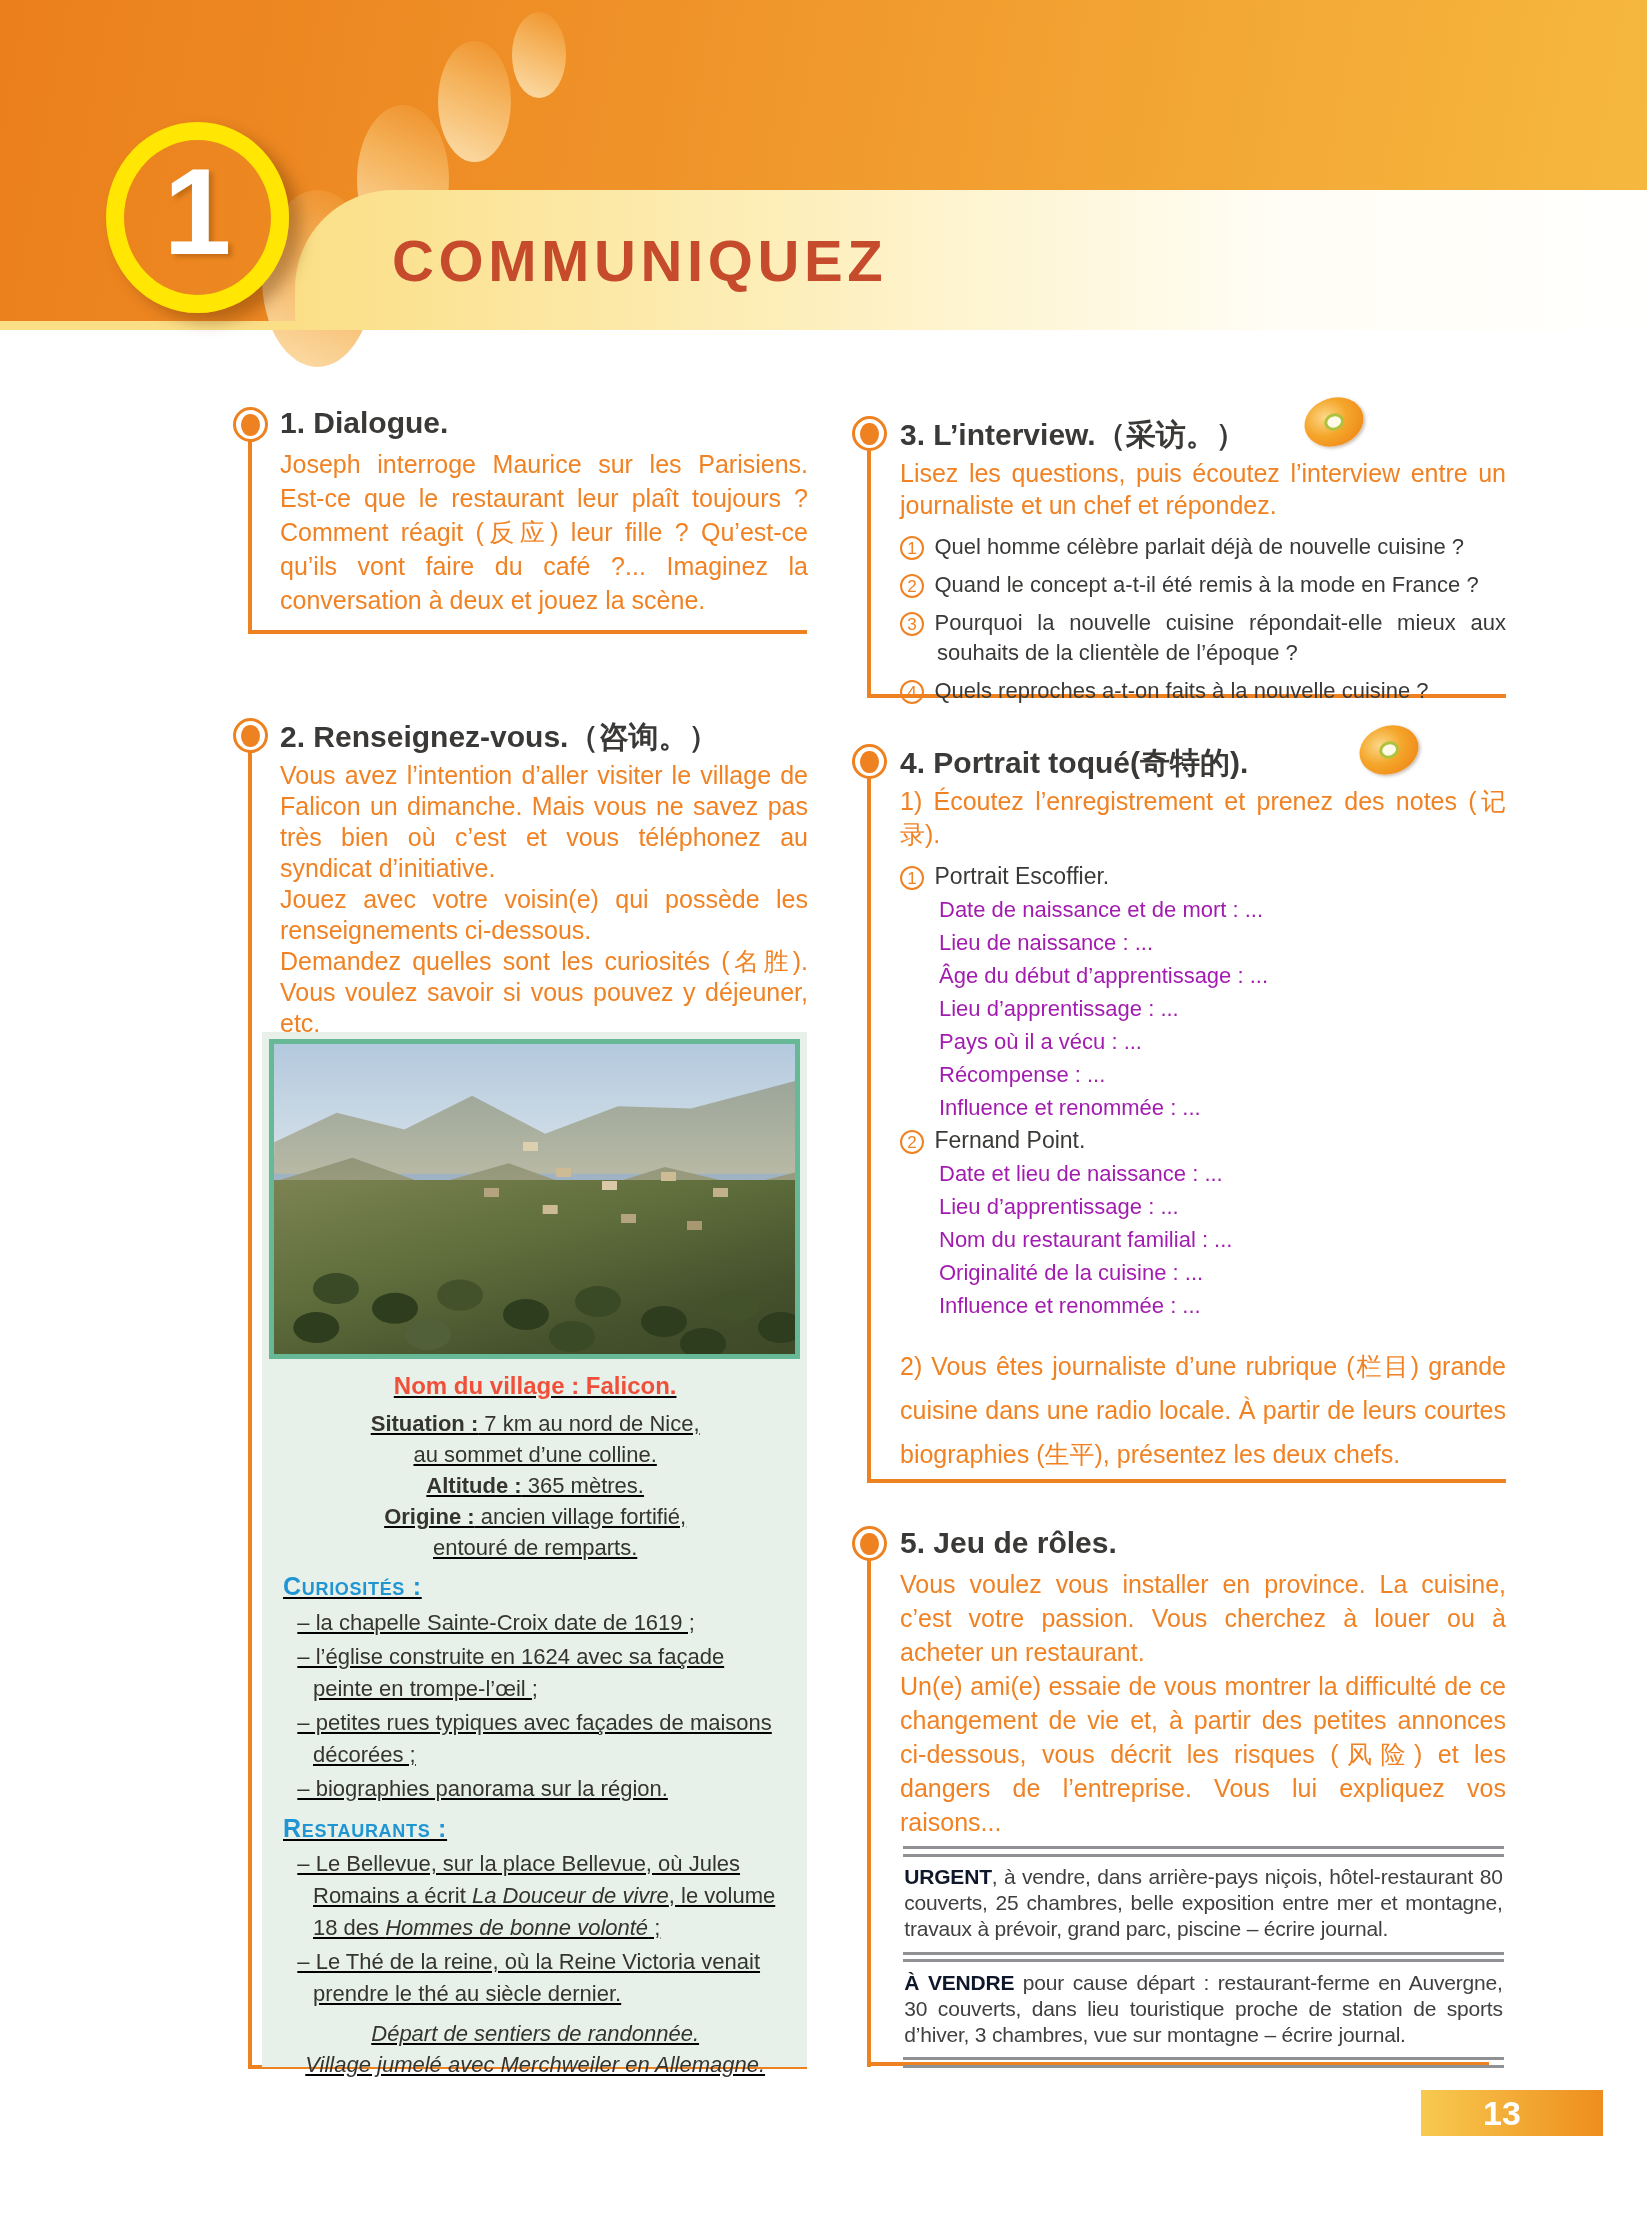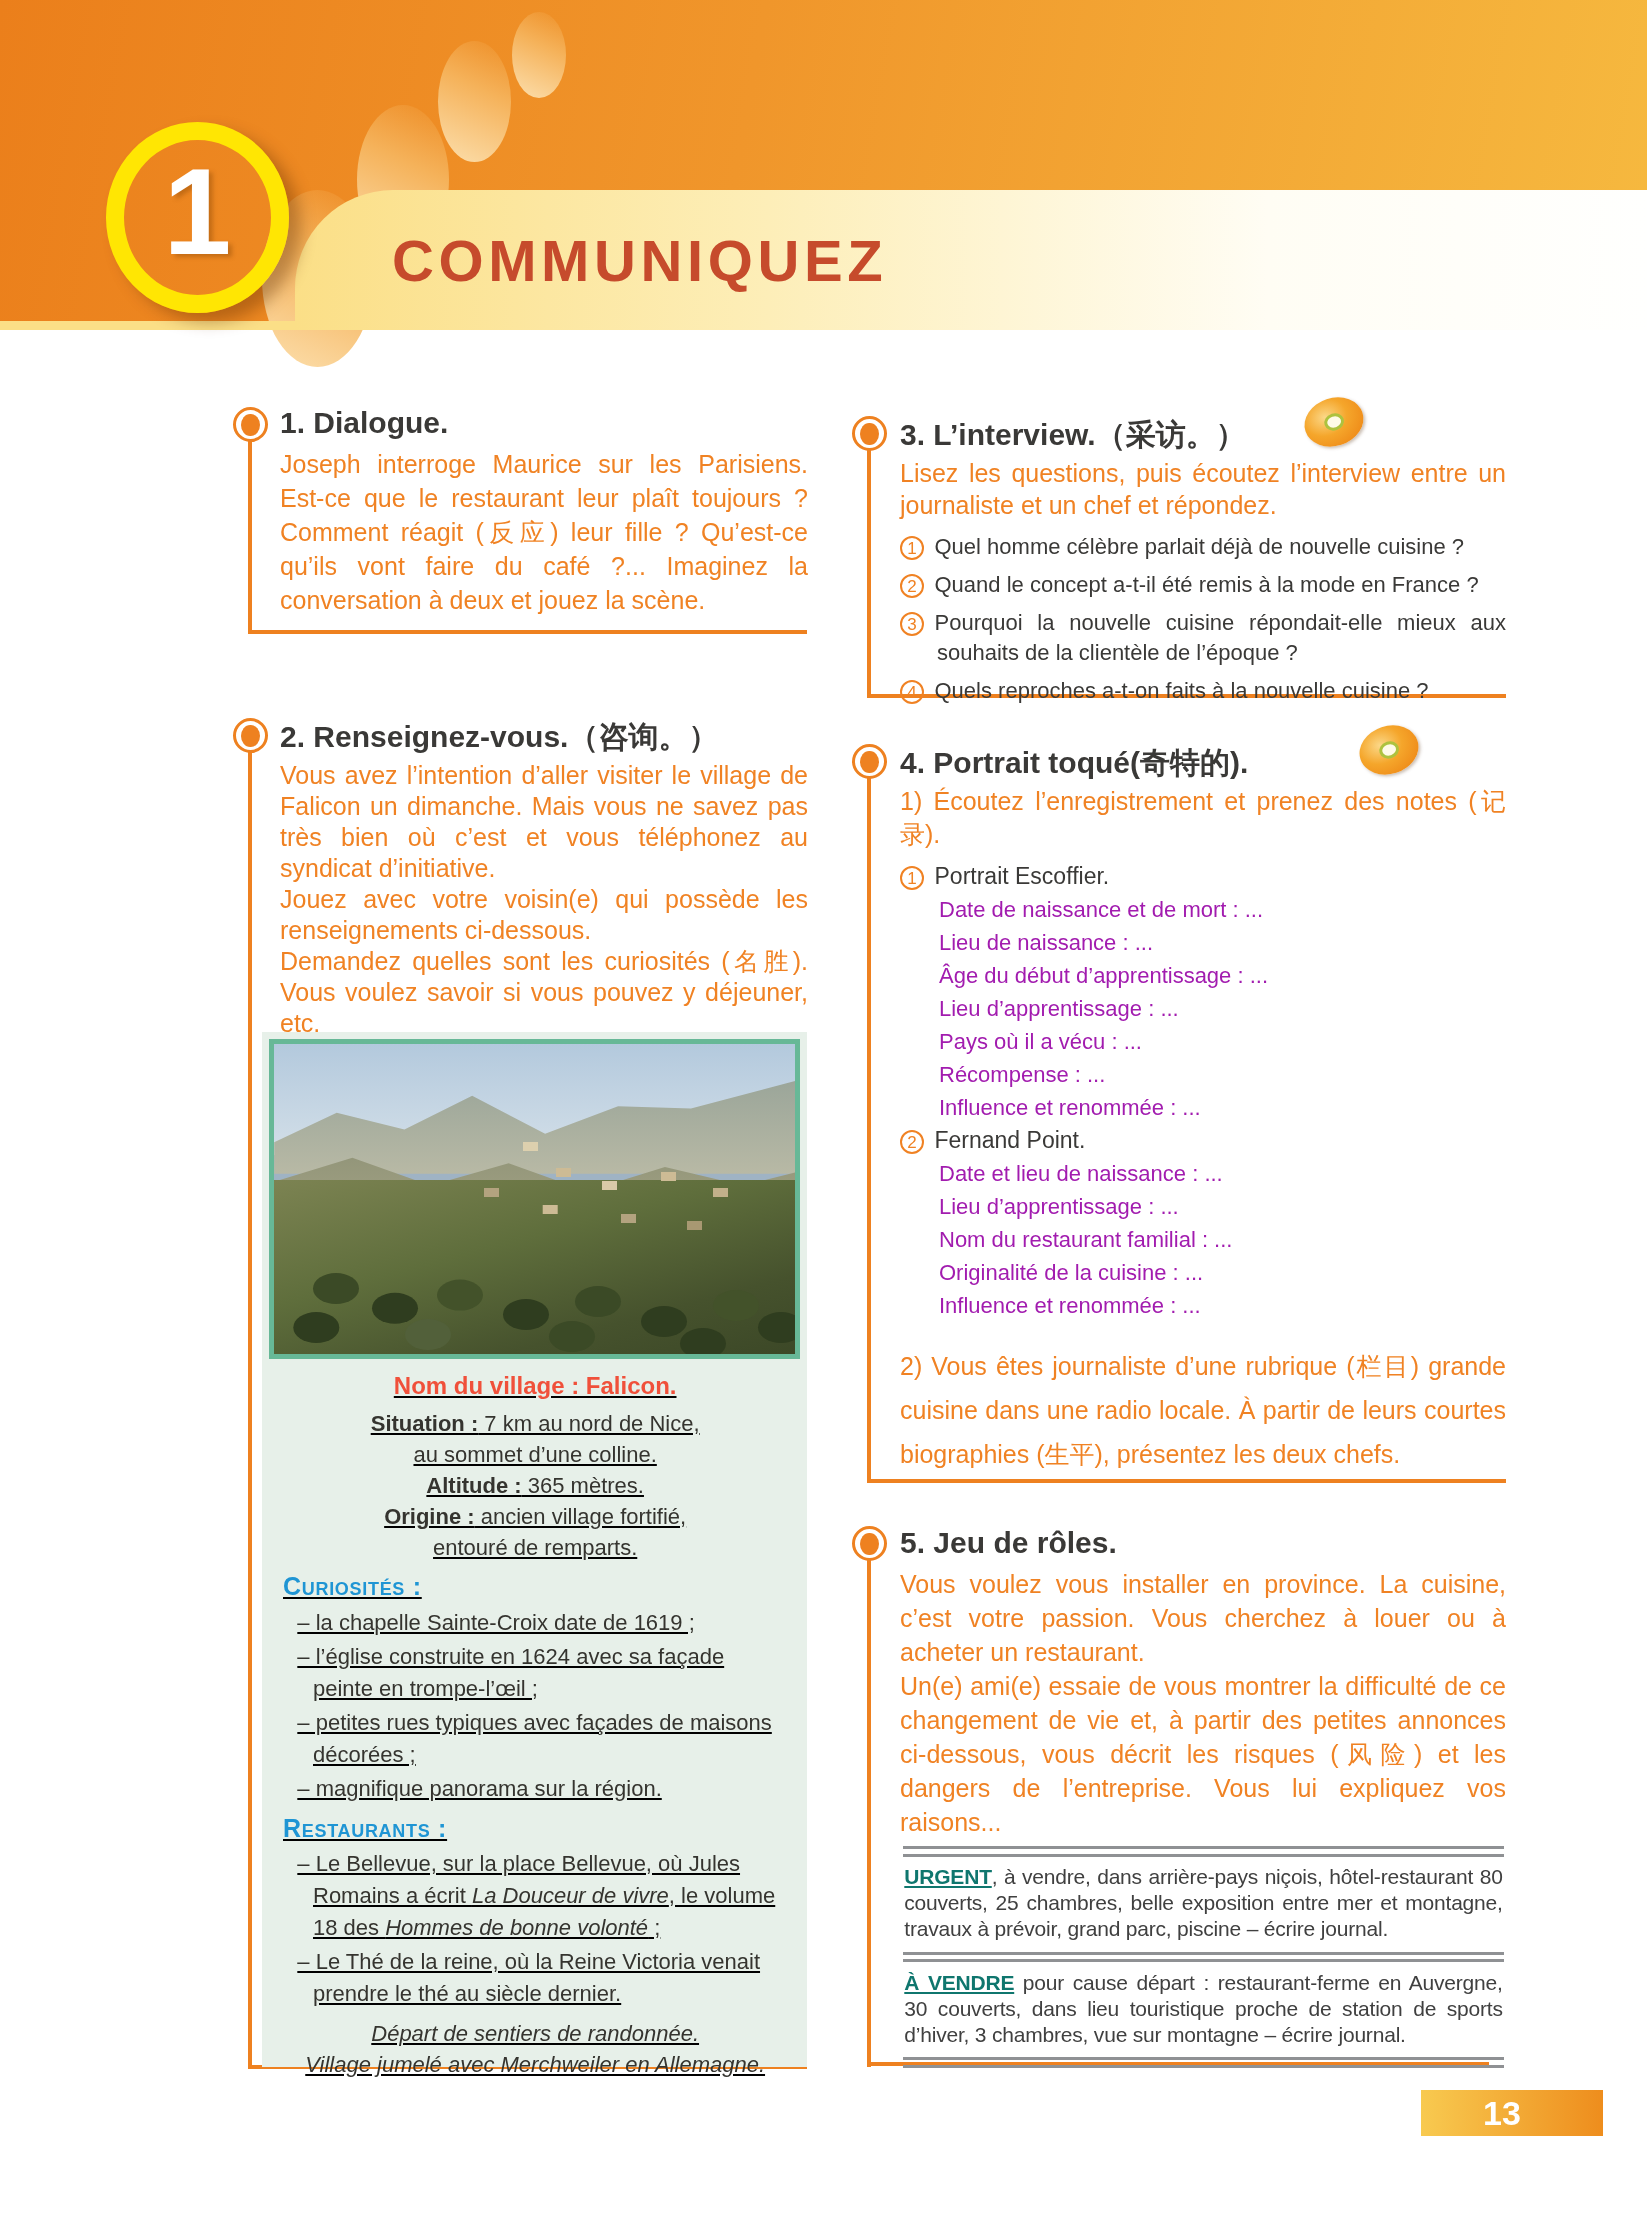--- a/index.html
+++ b/index.html
@@ -86,21 +86,21 @@
   .vitem i { font-style:italic; }
   .vfoot { font-size:22px; line-height:31px; font-style:italic; text-align:center;
     color:#35342f; }
   .vfoot-wrap { margin-top:7.9px; }
 
   
   .ads { left:903px; top:1846px; width:601px; }
   .adrule { height:10.5px; border-top:3.9px solid #8f9194; border-bottom:3.9px solid #8f9194; }
   .ad { font-size:21px; line-height:26px; color:#404040; text-align:justify;
     padding:7.9px 1.3px 9.2px; letter-spacing:-0.2px; }
-  .ad b { font-weight:bold; color:#0f766e;text-decoration:underline; }
+  .ad b { font-weight:bold; color:#0f172a; }
 
   
   .pagenum { left:1421px; top:2090px; width:182px; height:46px;
     background:linear-gradient(to right,#f8ca50,#ee8d1d);
     color:#ffffff; font-size:34px; font-weight:bold; line-height:46px;
     padding-left:62px; }
 </style>
 </head>
 <body>
 
@@ -154,21 +154,21 @@
         <div class="vtitle">Nom du village : Falicon.</div>
         <div class="vinfo"><b>Situation :</b><span> 7 km au nord de Nice,</span></div>
         <div class="vinfo"><span>au sommet d’une colline.</span></div>
         <div class="vinfo"><b>Altitude :</b><span> 365 mètres.</span></div>
         <div class="vinfo"><b>Origine :</b><span> ancien village fortifié,</span></div>
         <div class="vinfo"><span>entouré de remparts.</span></div>
         <div class="vsec">Curiosités :</div>
         <div class="vitem">– la chapelle Sainte-Croix date de 1619 ;</div>
         <div class="vitem">– l’église construite en 1624 avec sa façade peinte en trompe-l’œil ;</div>
         <div class="vitem">– petites rues typiques avec façades de maisons décorées ;</div>
-        <div class="vitem">– magnifique panorama sur la région.</div>
+        <div class="vitem">– biographies panorama sur la région.</div>
         <div class="vsec">Restaurants :</div>
         <div class="vitem"><span>– Le Bellevue, sur la place Bellevue, où Jules Romains a écrit </span><i>La Douceur de vivre</i><span>, le volume 18 des </span><i>Hommes de bonne volonté</i><span> ;</span></div>
         <div class="vitem">– Le Thé de la reine, où la Reine Victoria venait prendre le thé au siècle dernier.</div>
         <div class="vfoot-wrap">
           <div class="vfoot">Départ de sentiers de randonnée.</div>
           <div class="vfoot">Village jumelé avec Merchweiler en Allemagne.</div>
         </div>
       </div>
     </div>
   </div>

